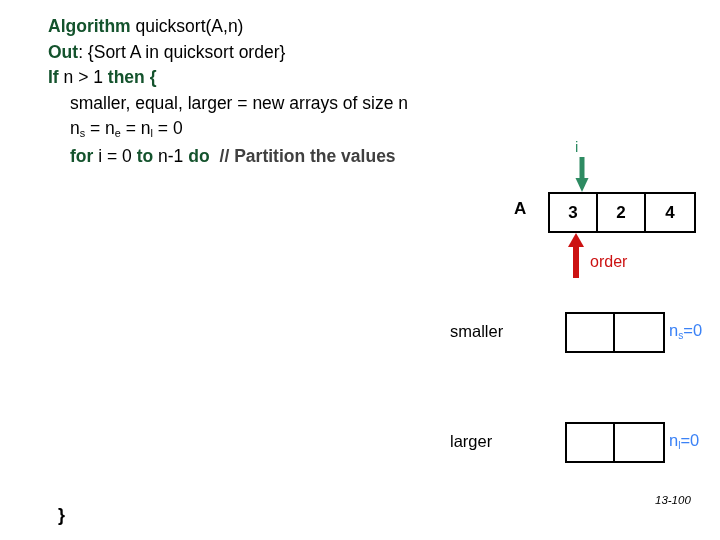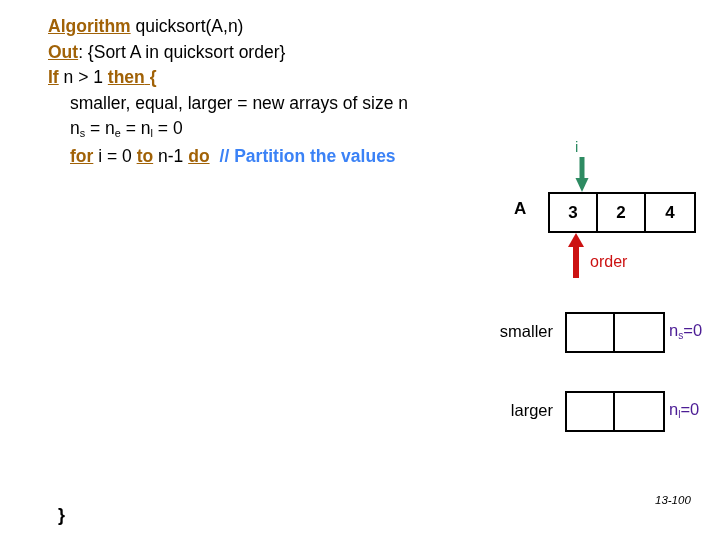--- a/index.html
+++ b/index.html
@@ -25,25 +25,24 @@
   }
   .code-line {
     font-size: 17.5px;
     line-height: 25.5px;
     white-space: nowrap;
     color: #000000;
   }
   .code-line.indent { padding-left: 22px; }
   .kw {
     font-weight: bold;
-    color: #a16207;
-    text-decoration: underline;
+    color: #14532d;
   }
   .cmt {
-    color: #3b82f6;
+    color: #404040;
     font-weight: bold;
   }
   .cmt-pad { padding-left: 10px; }
   sub {
     font-size: 0.62em;
     vertical-align: baseline;
     position: relative;
     top: 0.32em;
   }
 
@@ -144,27 +143,27 @@
     height: 145px;
   }
   .partition-row {
     position: absolute;
     left: 0;
     width: 270px;
     height: 41px;
   }
   .partition-row.r0 { top: 0px; }
   .partition-row.r1 { top: 47px; }
-  .partition-row.r2 { top: 79px; text-decoration: underline; }
+  .partition-row.r2 { top: 110px; text-decoration: underline; }
   .p-label {
     position: absolute;
     left: 0;
     top: 10px;
     width: 103px;
-    text-align: right;
+    text-align: left;
     font-size: 16.5px;
     color: #000000;
   }
   .p-boxes {
     position: absolute;
     left: 115px;
     top: 0;
     display: flex;
     border: 2px solid #000000;
     box-sizing: border-box;
@@ -176,21 +175,21 @@
     height: 100%;
     border-right: 2px solid #000000;
     box-sizing: border-box;
   }
   .p-cell:last-child { border-right: none; }
   .p-counter {
     position: absolute;
     left: 219px;
     top: 9px;
     font-size: 16.5px;
-    color: #4c1d95;
+    color: #3b82f6;
     white-space: nowrap;
   }
 </style>
 </head>
 <body>
 
 <div class="code-block">
 
   <div class="code-line">
     <span class="kw">Algorithm</span><span> quicksort(A,n)</span>

